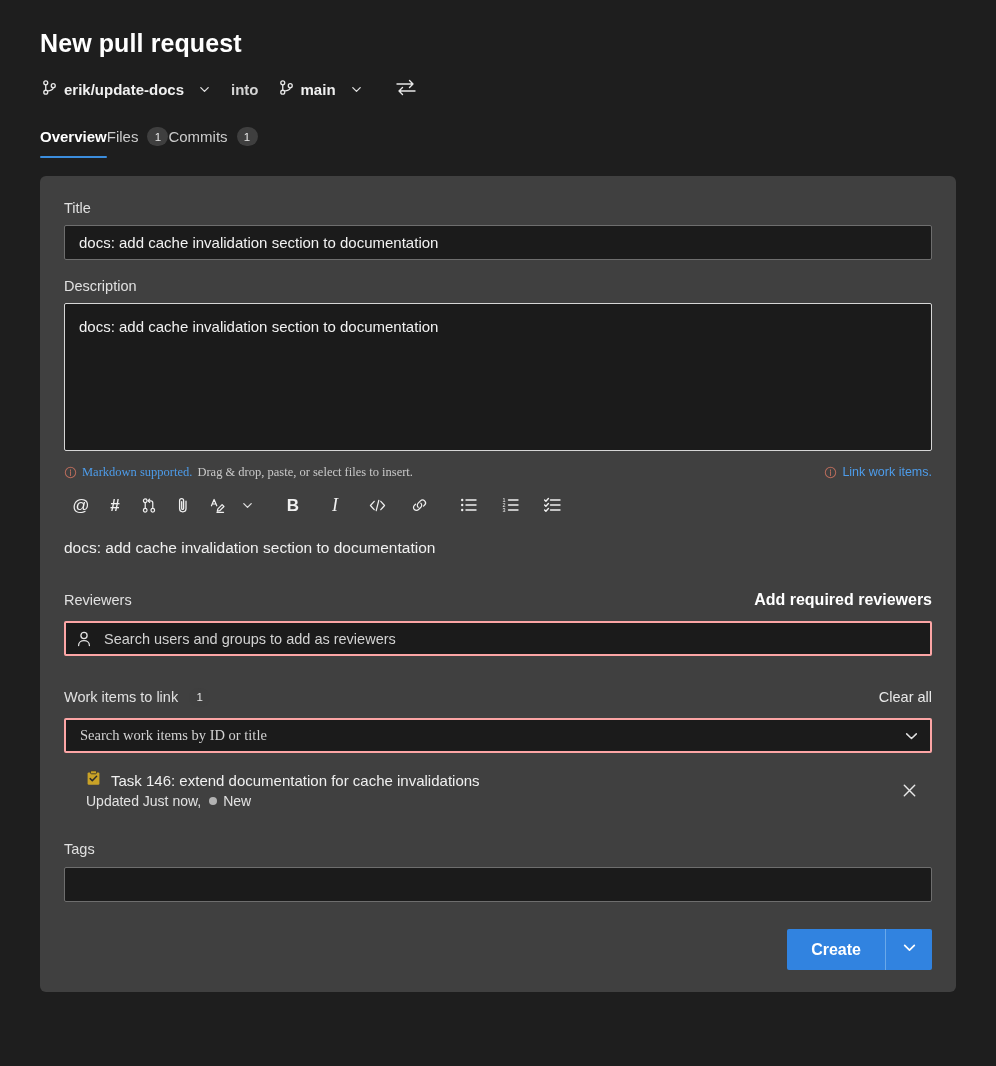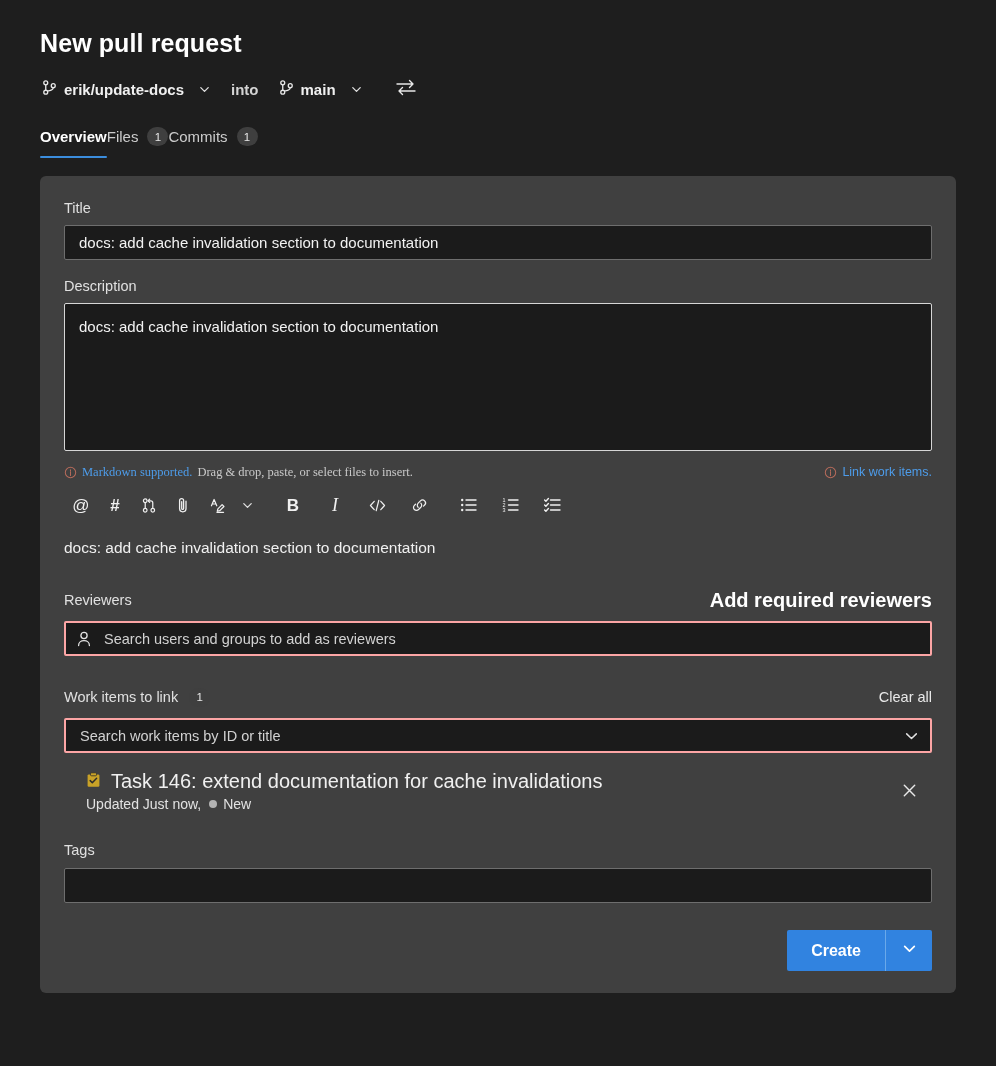--- a/index.html
+++ b/index.html
@@ -102,50 +102,50 @@
     margin-top: 17px; font-size: 15.5px; color: #f0f0f0; line-height: 22px;
   }
 
   
   .sec-row {
     display: flex; align-items: center; justify-content: space-between;
     margin-top: 30px; height: 22px;
   }
   .sec-left { display: flex; align-items: center; gap: 11px; }
   .sec-label { font-size: 14.5px; color: #e0e0e0; }
-  .sec-action-bold { font-size: 20px; color: #ffffff; font-weight: 700; cursor: pointer; }
+  .sec-action-bold { font-size: 16px; color: #ffffff; font-weight: 700; cursor: pointer; }
   .sec-action { font-size: 14.5px; color: #e8e8e8; cursor: pointer; }
 
   
   .search-wrap { position: relative; margin-top: 10px; }
   .search-wrap .lead-icon {
     position: absolute; left: 12px; top: 50%; transform: translateY(-50%);
     display: flex; align-items: center;
   }
   .search-wrap .trail-icon {
     position: absolute; right: 13px; top: 50%; transform: translateY(-50%);
     display: flex; align-items: center; cursor: pointer;
   }
   .search-input {
     width: 100%; height: 35px;
     background: #1b1b1b; border: 2px solid #fca5a5; border-radius: 2px;
     color: #f2f2f2; font-size: 14.5px; font-family: inherit;
     padding: 0 14px 0 38px; outline: none;
   }
-  .search-input.plain { padding-left: 14px; padding-right: 22px; }
+  .search-input.plain { padding-left: 14px; padding-right: 22px; font-family: Liberation Serif, serif; }
   .search-input::placeholder { color: #d2d2d2; opacity: 1; }
 
   
   .wi-row {
     display: flex; align-items: flex-start; justify-content: space-between;
     margin-top: 17px; padding: 0 6px 0 22px;
   }
   .wi-main { display: flex; flex-direction: column; gap: 3px; }
   .wi-title-line { display: flex; align-items: center; gap: 10px; }
-  .wi-title { font-size: 20px; color: #f0f0f0; text-align: center; }
+  .wi-title { font-size: 15px; color: #f0f0f0; text-align: center; }
   .wi-meta { font-size: 14px; color: #e2e2e2; display: flex; align-items: center; gap: 0; }
   .state-dot {
     width: 8px; height: 8px; border-radius: 50%; background: #b3b3b3;
     display: inline-block; margin: 0 6px 0 8px;
   }
   .wi-close { cursor: pointer; padding: 8px; display: flex; margin-top: 4px; }
 
   
   .tags-label { font-size: 14.5px; color: #e0e0e0; margin-top: 30px; display: block; }
   .tags-input {

